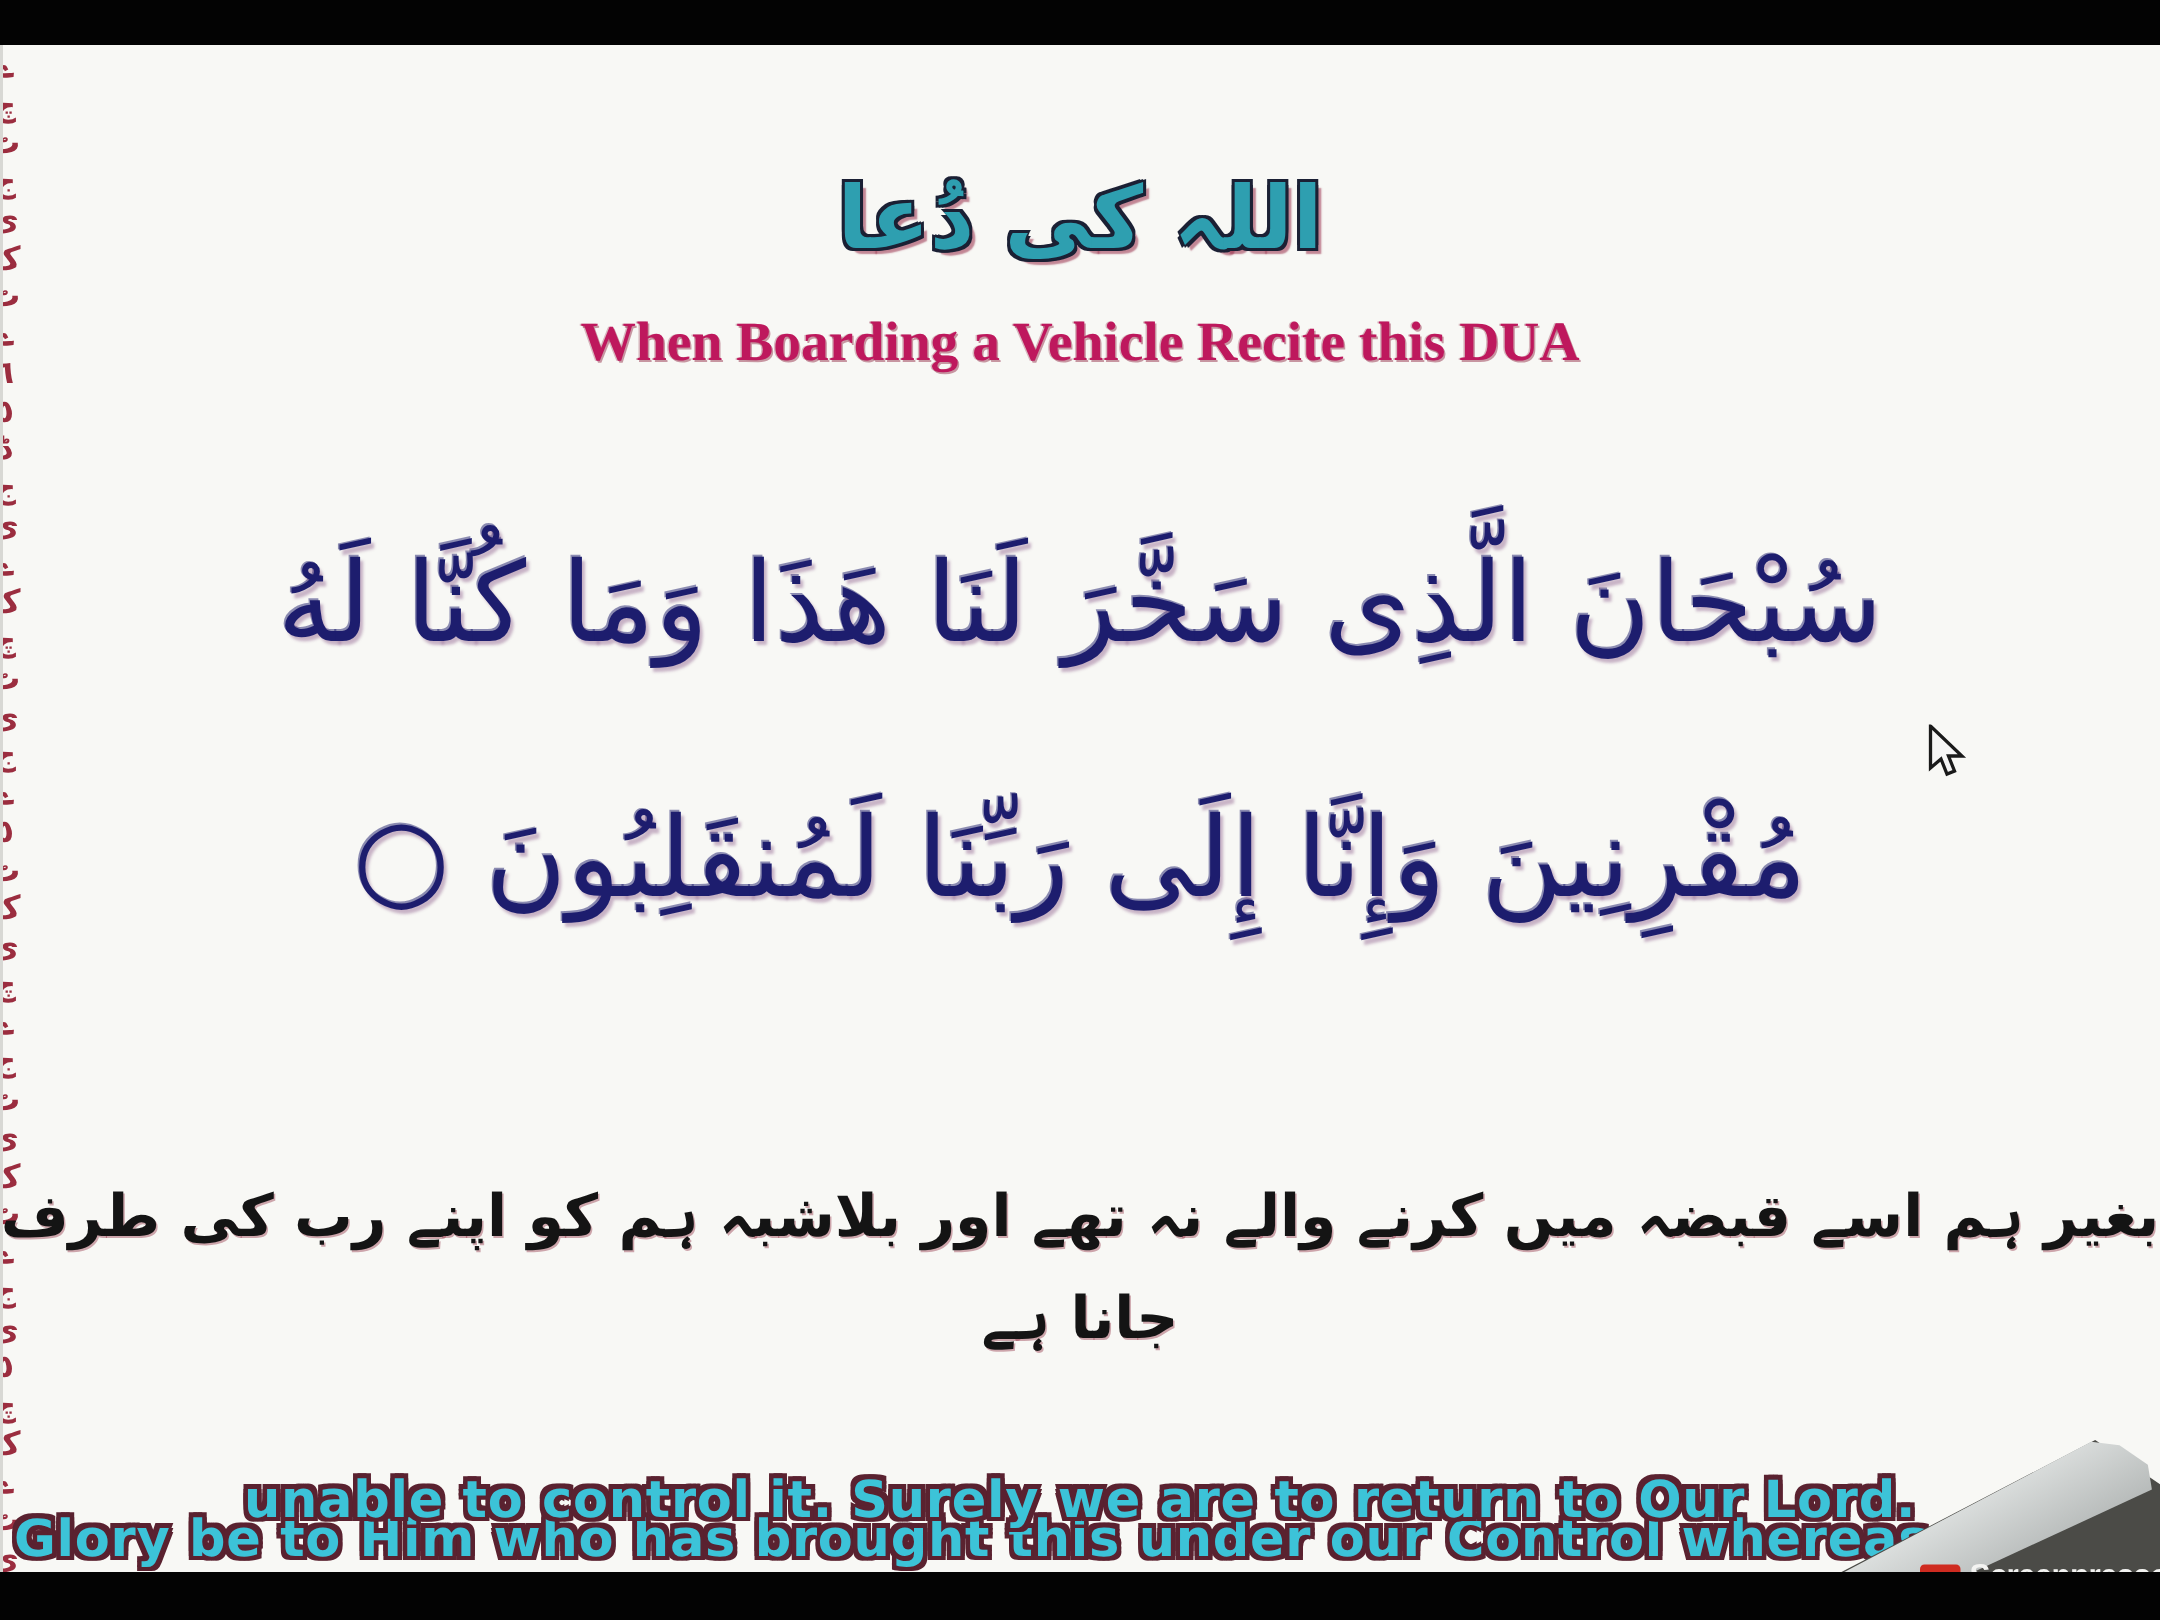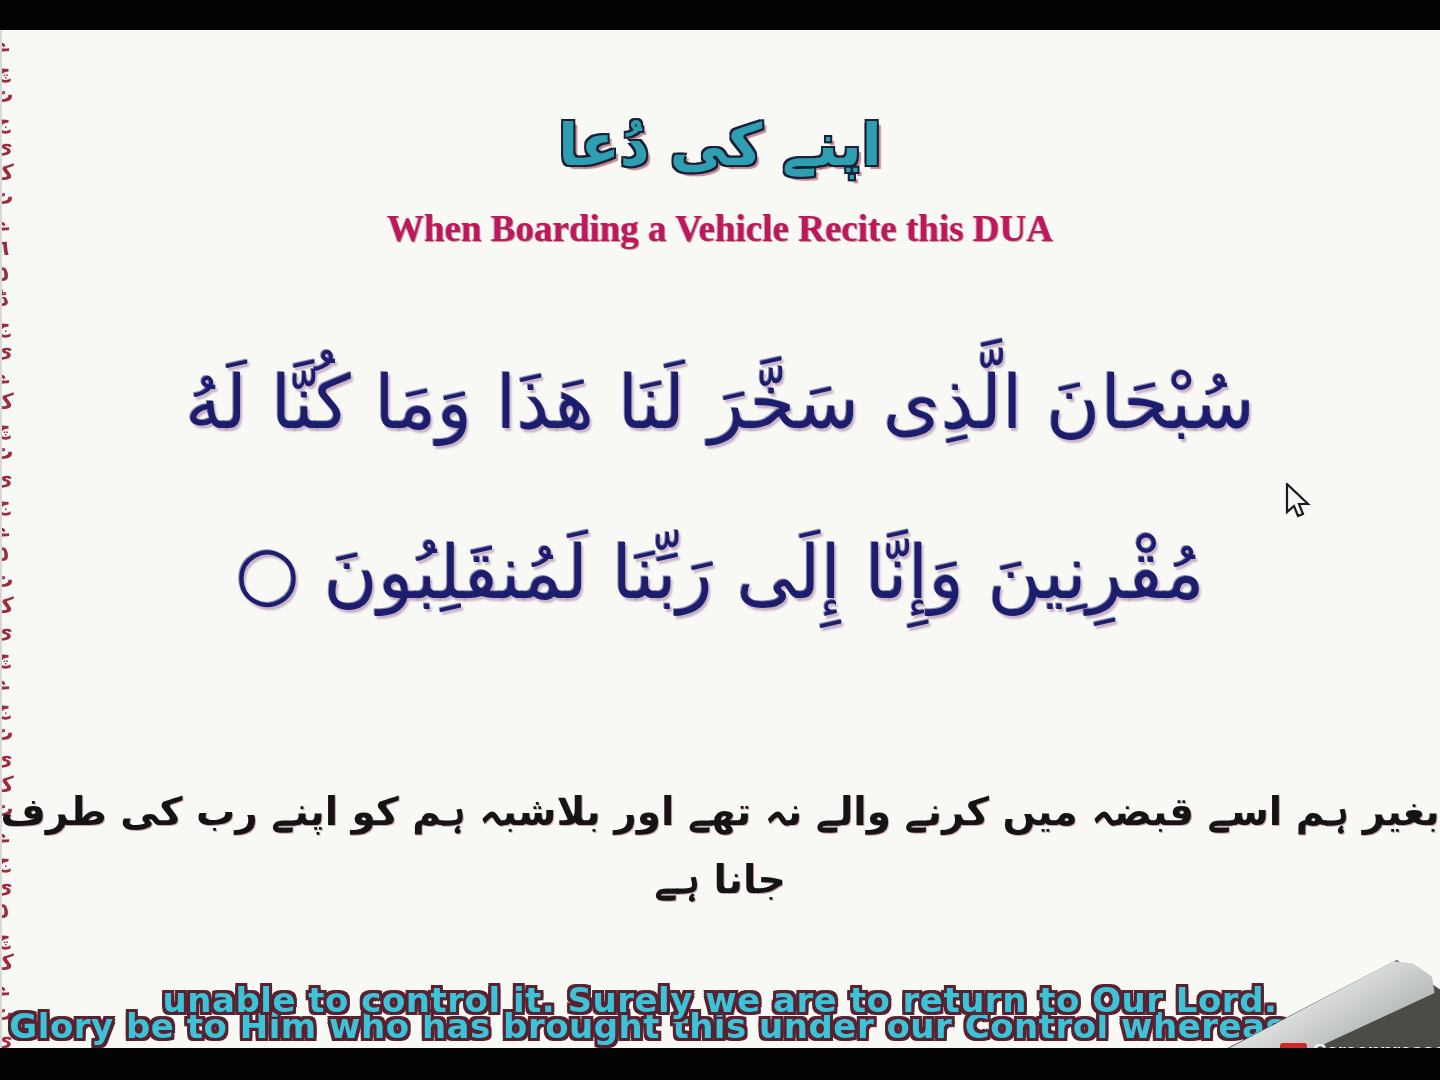--- a/index.html
+++ b/index.html
@@ -110,21 +110,21 @@
 ج
 ی
 ٥
 چ
 ک
 ے
 ٹ
 ی</div>
     </div>
 
-    <div class="centerline title-urdu">اپنے کی دُعا</div>
+    <div class="centerline title-urdu">اللہ کی دُعا</div>
 
     <div class="centerline heading-en">When Boarding a Vehicle Recite this DUA</div>
 
     <div class="centerline arabic l1">سُبْحَانَ الَّذِى سَخَّرَ لَنَا هَذَا وَمَا كُنَّا لَهُ</div>
     <div class="centerline arabic l2">مُقْرِنِينَ وَإِنَّا إِلَى رَبِّنَا لَمُنقَلِبُونَ ○</div>
 
     <div class="centerline urdu l2">بغیر ہم اسے قبضہ میں کرنے والے نہ تھے اور بلاشبہ ہم کو اپنے رب کی طرف جانا ہے</div>
 
     <div class="centerline english l1">Glory be to Him who has brought this under our Control whereas we are</div>
     <div class="centerline english l2">unable to control it.  Surely we are to return to Our Lord.</div>

